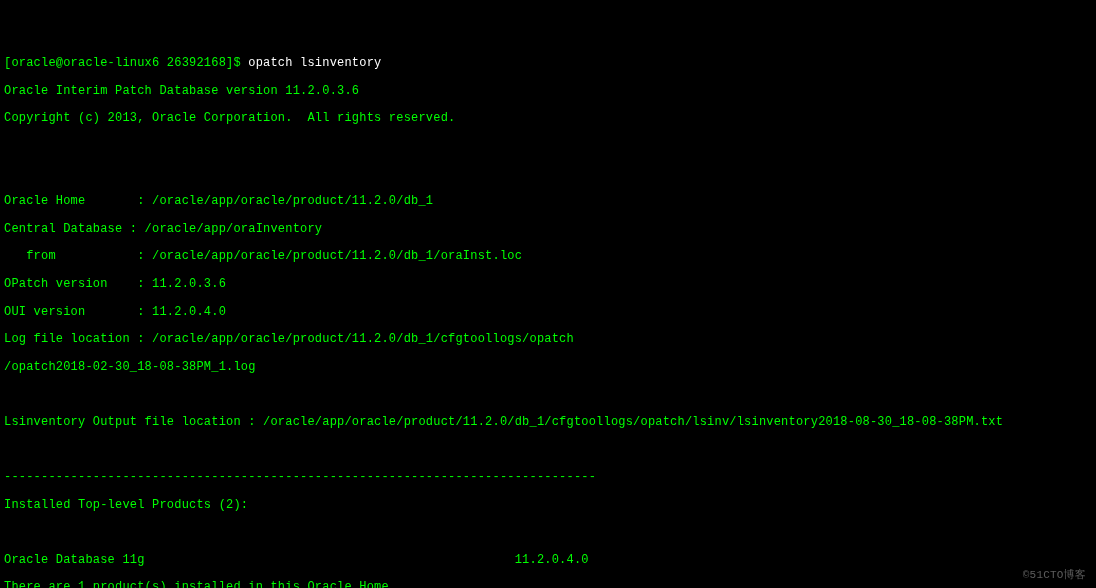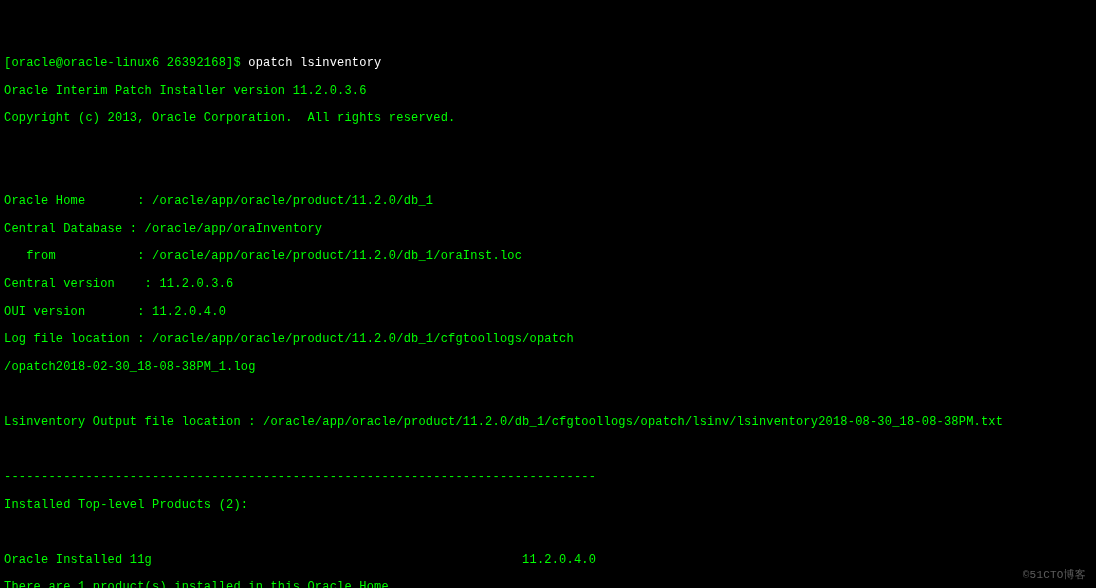--- a/index.html
+++ b/index.html
@@ -28,38 +28,38 @@
       font-family: Liberation Mono, monospace;
       opacity: 0.6;
     }
   </style>
 </head>
 <body>
 
 
 
 <span class="line"><span class="prompt-user">[oracle@oracle-linux6 26392168]$ </span><span class="cmd">opatch lsinventory</span></span>
-<span class="line">Oracle Interim Patch Installer version 11.2.0.3.6</span>
+<span class="line">Oracle Interim Patch Database version 11.2.0.3.6</span>
 <span class="line">Copyright (c) 2013, Oracle Corporation.  All rights reserved.</span>
 <span class="line"> </span>
 <span class="line"> </span>
 <span class="line">Oracle Home       : /oracle/app/oracle/product/11.2.0/db_1</span>
 <span class="line">Central Database : /oracle/app/oraInventory</span>
 <span class="line">   from           : /oracle/app/oracle/product/11.2.0/db_1/oraInst.loc</span>
-<span class="line">Central version    : 11.2.0.3.6</span>
+<span class="line">OPatch version    : 11.2.0.3.6</span>
 <span class="line">OUI version       : 11.2.0.4.0</span>
 <span class="line">Log file location : /oracle/app/oracle/product/11.2.0/db_1/cfgtoollogs/opatch</span>
 <span class="line">/opatch2018-02-30_18-08-38PM_1.log</span>
 <span class="line"> </span>
 <span class="line">Lsinventory Output file location : /oracle/app/oracle/product/11.2.0/db_1/cfgtoollogs/opatch/lsinv/lsinventory2018-08-30_18-08-38PM.txt</span>
 <span class="line"> </span>
 <span class="line">--------------------------------------------------------------------------------</span>
 <span class="line">Installed Top-level Products (2):</span>
 <span class="line"> </span>
-<span class="line">Oracle Installed 11g                                                  11.2.0.4.0</span>
+<span class="line">Oracle Database 11g                                                  11.2.0.4.0</span>
 <span class="line">There are 1 product(s) installed in this Oracle Home.</span>
 
 
 
 
 
 
 
 
 

